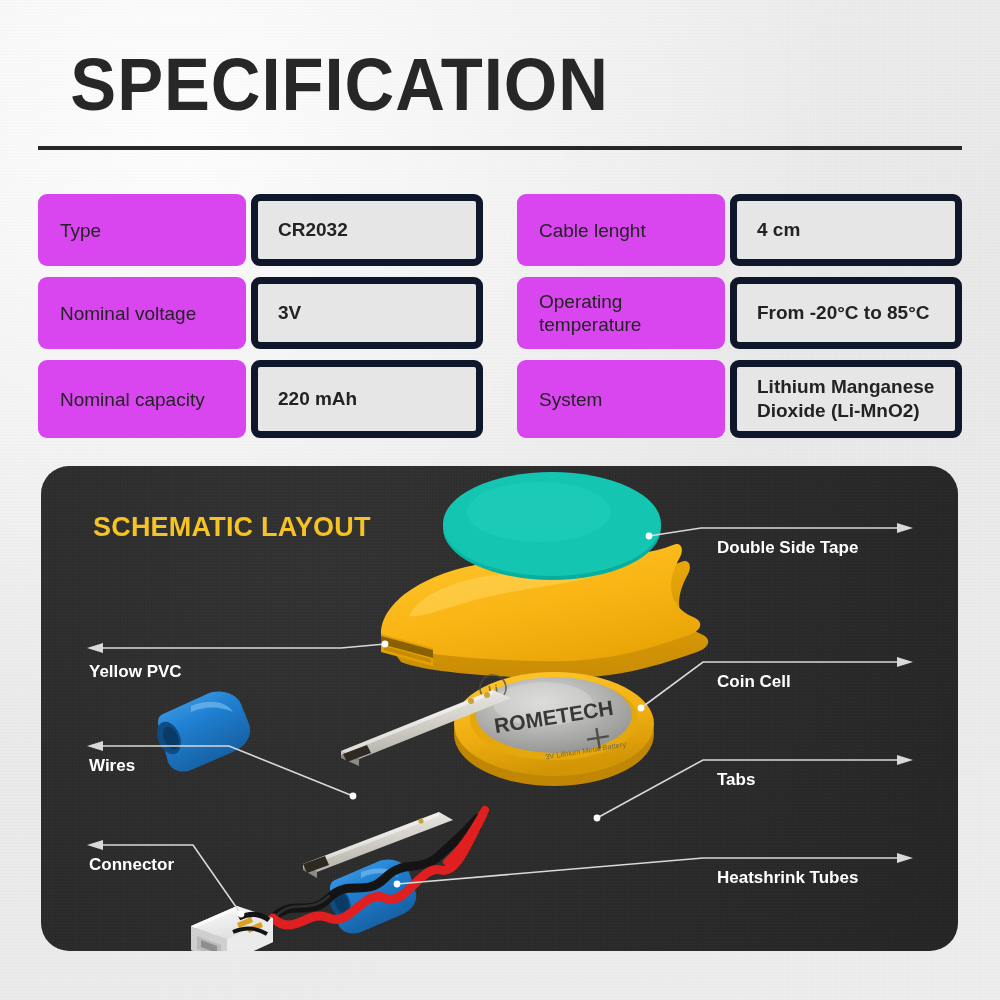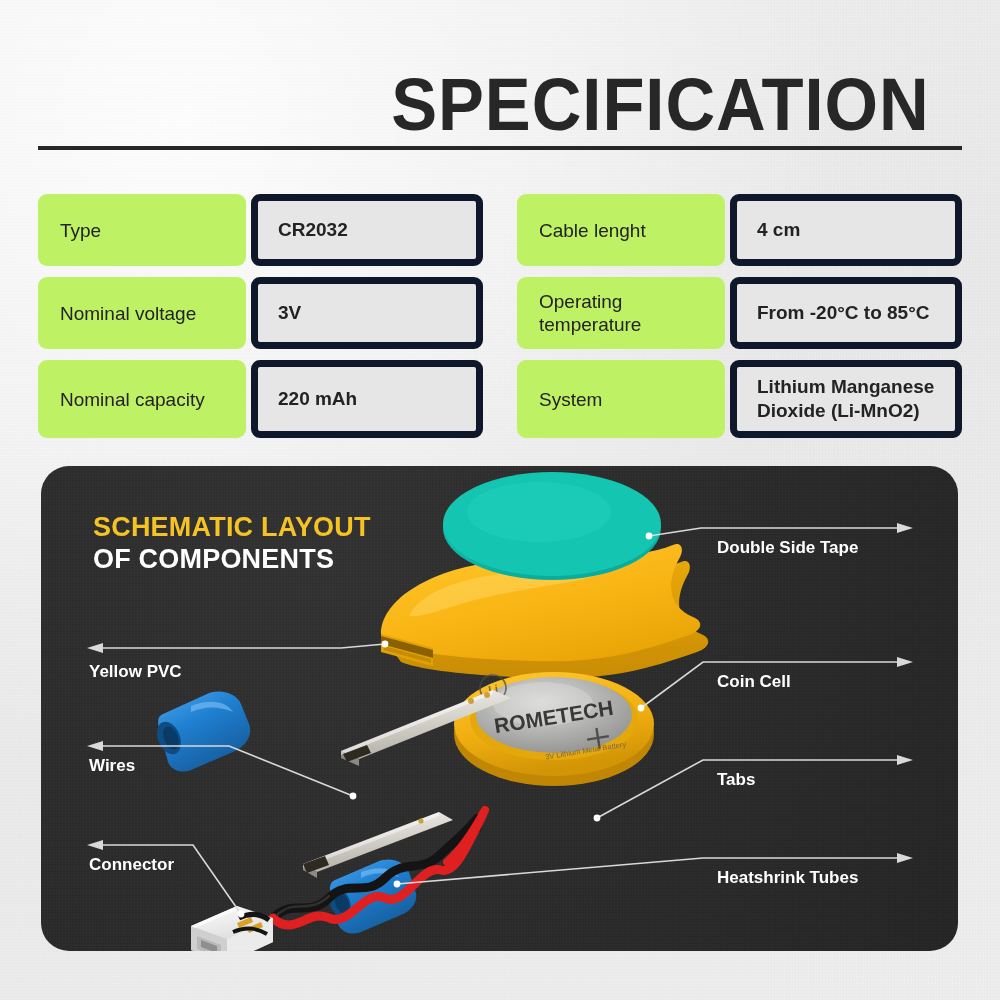--- a/index.html
+++ b/index.html
@@ -32,22 +32,21 @@
       repeating-linear-gradient(0deg, rgba(0,0,0,0.030) 0px, rgba(0,0,0,0) 1px, rgba(255,255,255,0.030) 2px, rgba(0,0,0,0) 3px),
       repeating-linear-gradient(90deg, rgba(0,0,0,0.026) 0px, rgba(0,0,0,0) 1px, rgba(255,255,255,0.026) 2px, rgba(0,0,0,0) 3px);
   }
 
   
   .header {
     position: absolute;
     left: 38px;
     top: 46px;
     width: 924px;
-    text-align: right;
-    margin-top: 20px;
+    text-align: left;
   }
   .title {
     font-size: 74px;
     line-height: 78px;
     font-weight: bold;
     letter-spacing: 1px;
     color: #272727;
     transform: scaleX(0.93);
     font-stretch: condensed;
   }
@@ -77,21 +76,21 @@
     column-gap: 5px;
   }
   .spec-key, .spec-val {
     min-height: 72px;
     display: flex;
     align-items: center;
     border-radius: 9px;
     box-sizing: border-box;
   }
   .spec-key {
-    background: #bef264;
+    background: #d946ef;
     color: #232323;
     font-size: 19px;
     line-height: 23px;
     font-weight: normal;
     padding: 8px 0 8px 22px;
   }
   .spec-val {
     background: #e6e6e6;
     border: 7px solid #0f172a;
     color: #232323;
@@ -413,21 +412,20 @@
       <circle cx="600" cy="242" r="3.4"></circle>
       <circle cx="556" cy="352" r="3.4"></circle>
       <circle cx="356" cy="418" r="3.4"></circle>
     </g>
   </svg>
 
   <div class="panel-noise"></div>
 
   <div class="panel-heading">
     <div class="ph-line1">SCHEMATIC LAYOUT</div>
-    <div class="ph-line2">OF COMPONENTS</div>
   </div>
 
   <div class="callout" style="left:48px; top:154px;">Yellow PVC</div>
   <div class="callout" style="left:48px; top:248px;">Wires</div>
   <div class="callout" style="left:48px; top:347px;">Connector</div>
 
   <div class="callout" style="left:676px; top:30px;">Double Side Tape</div>
   <div class="callout" style="left:676px; top:164px;">Coin Cell</div>
   <div class="callout" style="left:676px; top:262px;">Tabs</div>
   <div class="callout" style="left:676px; top:360px;">Heatshrink Tubes</div>

